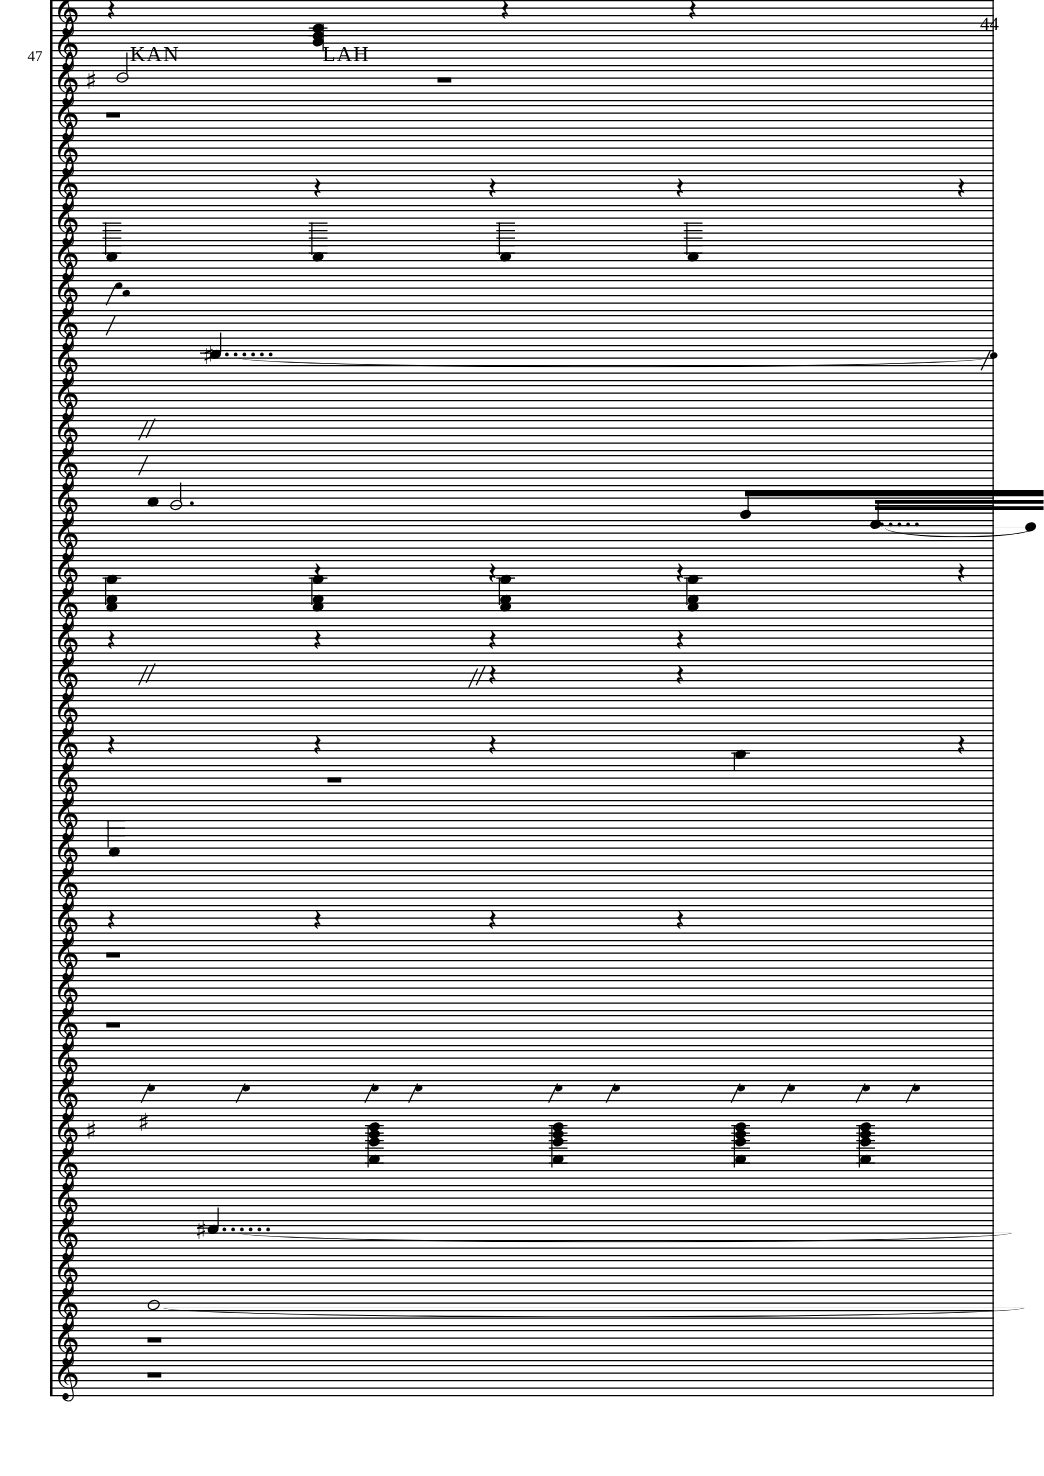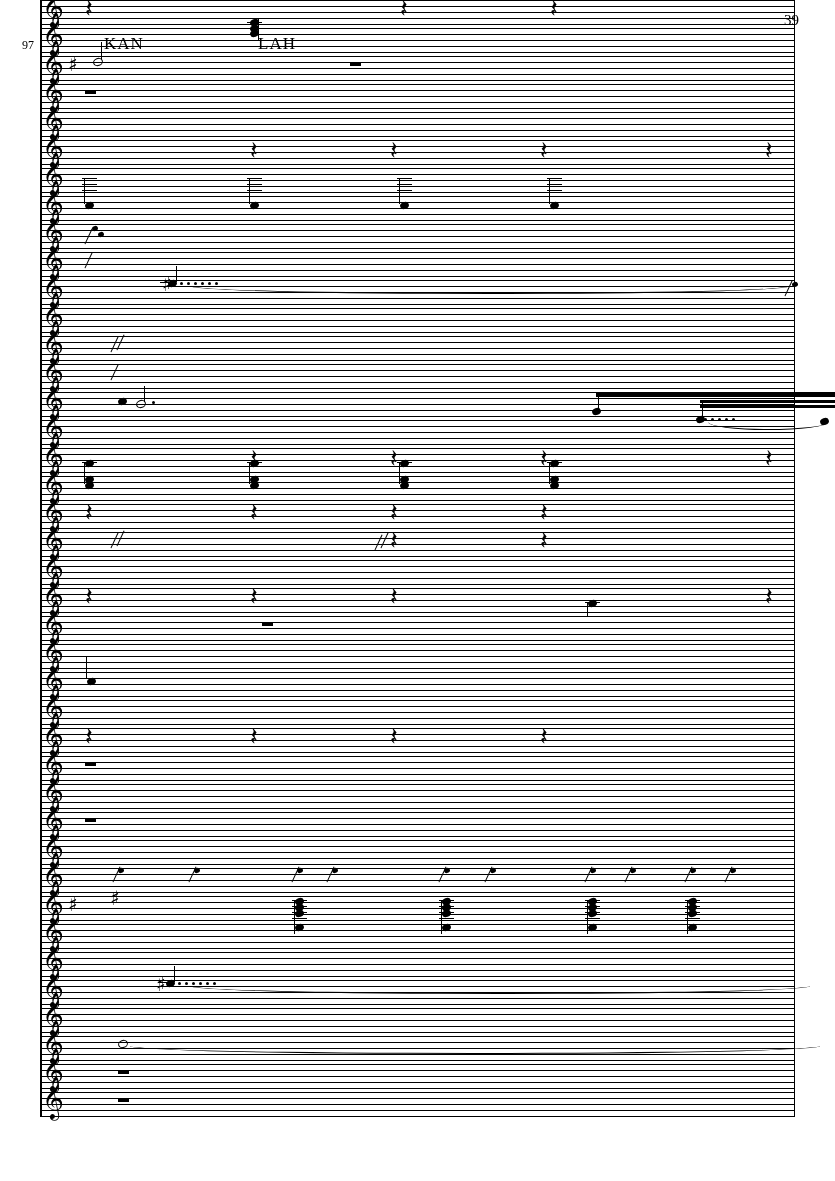--- a/index.html
+++ b/index.html
@@ -170,22 +170,22 @@
     background: #000;
     border-radius: 50%;
     transform: rotate(-20deg);
   }
 </style>
 </head>
 <body>
 
 <div id="page">
 
-  <div class="page-number">39</div>
-  <div class="measure-number">97</div>
+  <div class="page-number">44</div>
+  <div class="measure-number">47</div>
 
   <div class="lyric" style="left:104px; top:34px;">KAN</div>
   <div class="lyric" style="left:258px; top:34px;">LAH</div>
 
   <div class="system" id="system">
       <div class="staff" style="top: 0px;">
         <div class="line l0"></div>
         <div class="line l1"></div>
         <div class="line l2"></div>
         <div class="line l3"></div>

